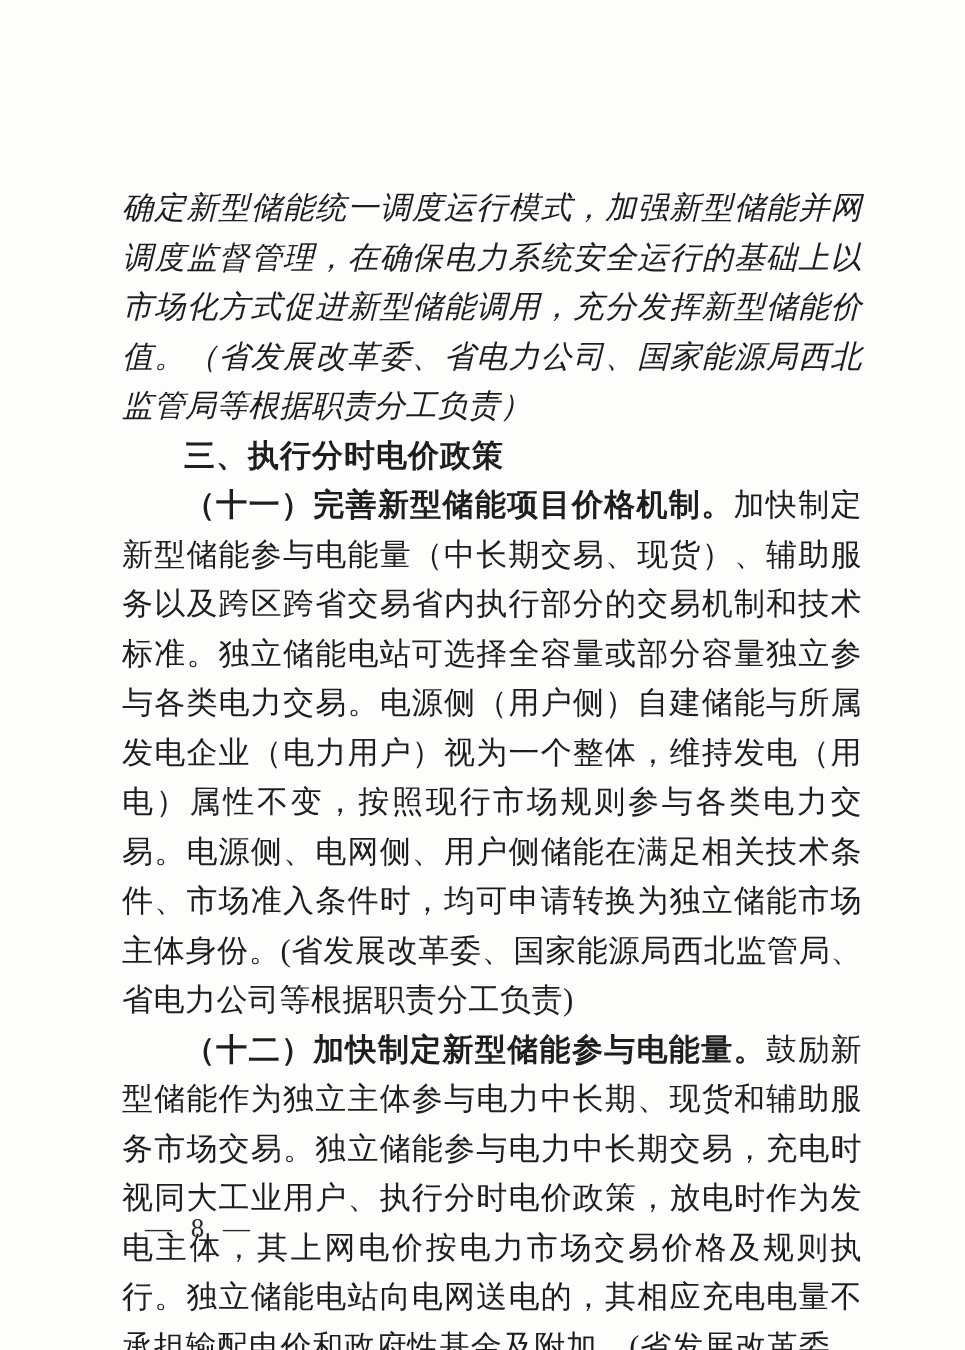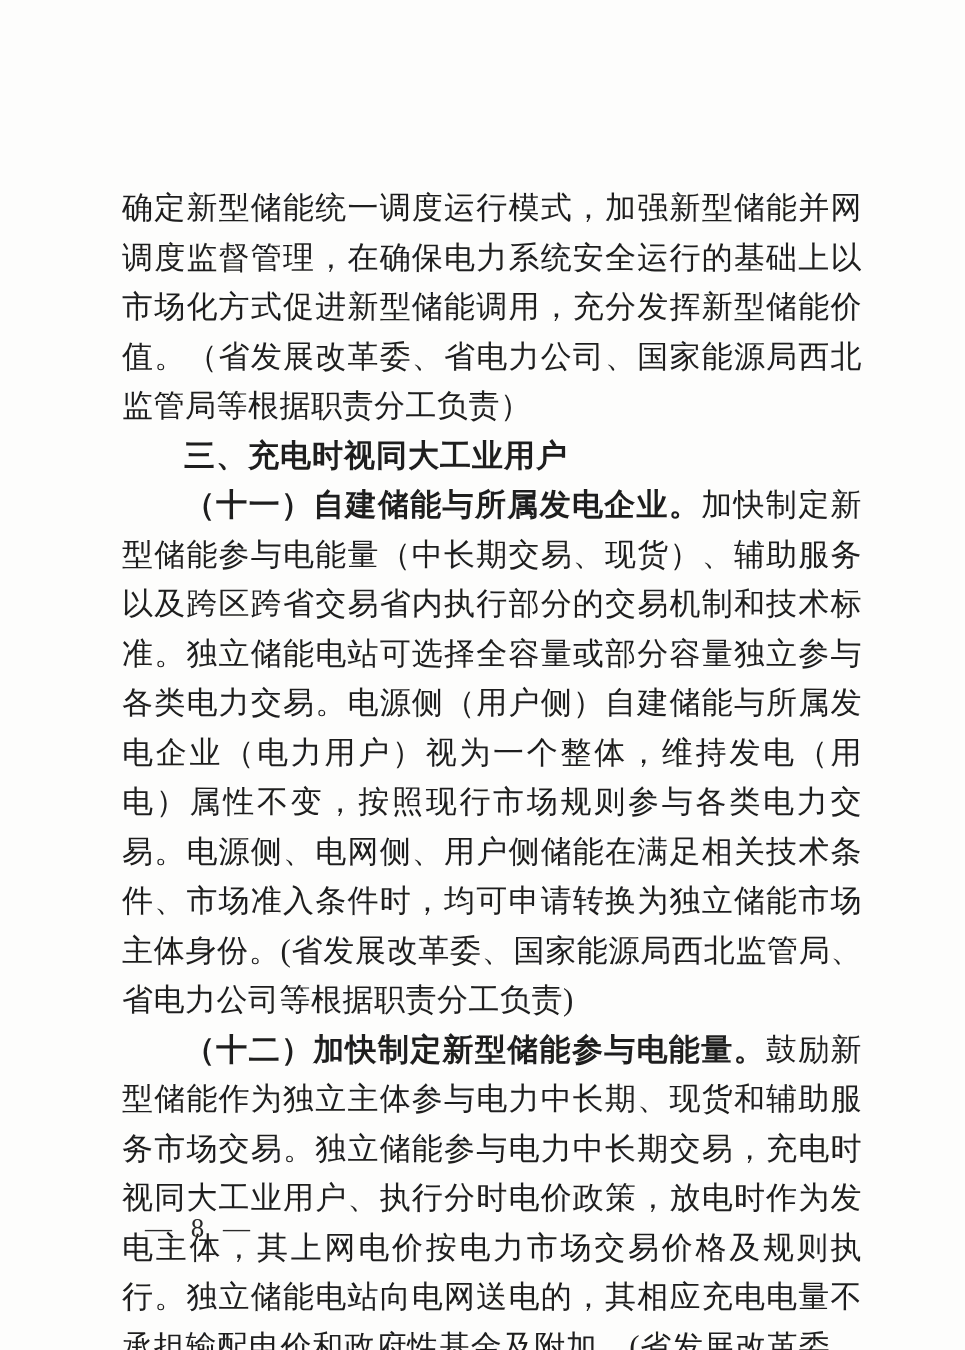--- a/index.html
+++ b/index.html
@@ -31,20 +31,21 @@
     letter-spacing: 0.5px;
   }
   p.body, p.body-continued {
     font-weight: normal;
   }
   p.body {
     text-indent: 2em;
   }
   p.body-continued {
     text-indent: 0;
+    font-style: italic;
   }
   p.heading {
     font-family: "Liberation Sans", "DejaVu Sans", sans-serif;
     font-weight: bold;
     text-indent: 2em;
     text-align: left;
     letter-spacing: 1px;
   }
   .lead {
     font-weight: bold;
@@ -58,18 +59,18 @@
     letter-spacing: 6px;
     font-family: "Liberation Serif", "DejaVu Serif", serif;
   }
 </style>
 </head>
 <body>
 
 <div class="page">
   <div class="text-block" id="document-body">
       <p class="body-continued">确定新型储能统一调度运行模式，加强新型储能并网调度监督管理，在确保电力系统安全运行的基础上以市场化方式促进新型储能调用，充分发挥新型储能价值。（省发展改革委、省电力公司、国家能源局西北监管局等根据职责分工负责）</p>
-      <p class="heading">三、充电时视同大工业用户</p>
-      <p class="body"><span class="lead">（十一）自建储能与所属发电企业。</span>加快制定新型储能参与电能量（中长期交易、现货）、辅助服务以及跨区跨省交易省内执行部分的交易机制和技术标准。独立储能电站可选择全容量或部分容量独立参与各类电力交易。电源侧（用户侧）自建储能与所属发电企业（电力用户）视为一个整体，维持发电（用电）属性不变，按照现行市场规则参与各类电力交易。电源侧、电网侧、用户侧储能在满足相关技术条件、市场准入条件时，均可申请转换为独立储能市场主体身份。(省发展改革委、国家能源局西北监管局、省电力公司等根据职责分工负责)</p>
+      <p class="heading">三、执行分时电价政策</p>
+      <p class="body"><span class="lead">（十一）完善新型储能项目价格机制。</span>加快制定新型储能参与电能量（中长期交易、现货）、辅助服务以及跨区跨省交易省内执行部分的交易机制和技术标准。独立储能电站可选择全容量或部分容量独立参与各类电力交易。电源侧（用户侧）自建储能与所属发电企业（电力用户）视为一个整体，维持发电（用电）属性不变，按照现行市场规则参与各类电力交易。电源侧、电网侧、用户侧储能在满足相关技术条件、市场准入条件时，均可申请转换为独立储能市场主体身份。(省发展改革委、国家能源局西北监管局、省电力公司等根据职责分工负责)</p>
       <p class="body"><span class="lead">（十二）加快制定新型储能参与电能量。</span>鼓励新型储能作为独立主体参与电力中长期、现货和辅助服务市场交易。独立储能参与电力中长期交易，充电时视同大工业用户、执行分时电价政策，放电时作为发电主体，其上网电价按电力市场交易价格及规则执行。独立储能电站向电网送电的，其相应充电电量不承担输配电价和政府性基金及附加。(省发展改革委、国家能源局西北监管局、省电力公司等根据职责分工负责)</p>
     </div>
   <div class="page-number">— 8 —</div>
 </div>
 
 </body></html>

